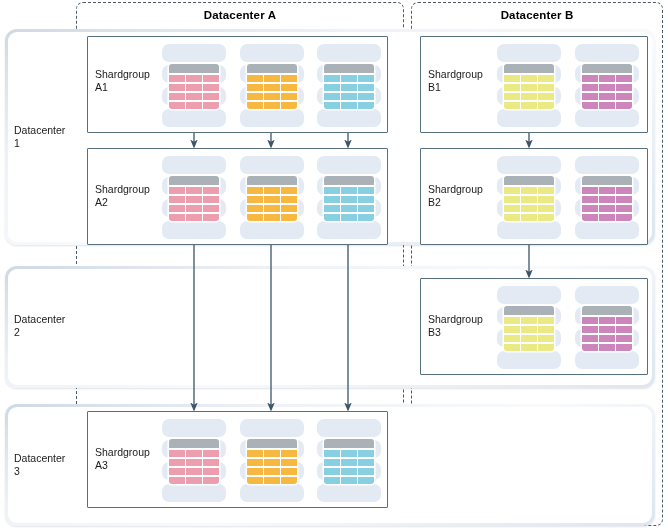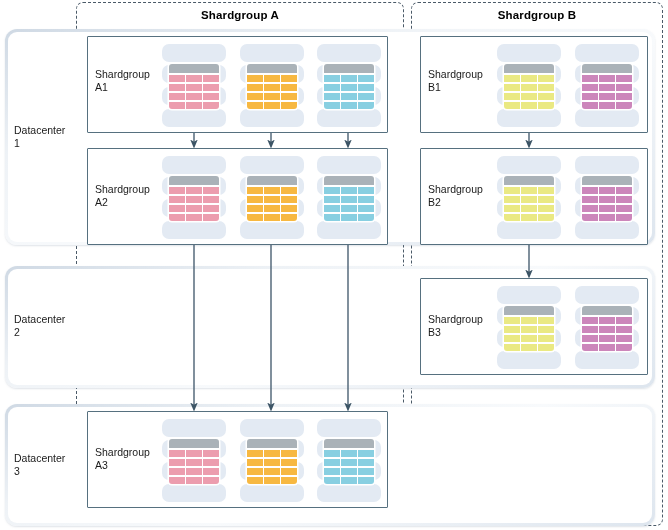--- a/index.html
+++ b/index.html
@@ -146,24 +146,24 @@
     overflow: visible;
   }
 </style>
 </head>
 <body>
 
 <div id="diagram">
 
   <div id="shardspace-layer">
       <div class="shardspace" style="left: 76px; top: 2px; width: 328px; height: 524px; border-color: rgb(74, 90, 104);">
-        <div class="shardspace-title">Shardgroup A</div>
+        <div class="shardspace-title">Datacenter A</div>
       </div>
       <div class="shardspace" style="left: 411px; top: 2px; width: 252px; height: 524px; border-color: rgb(74, 90, 104);">
-        <div class="shardspace-title">Shardgroup B</div>
+        <div class="shardspace-title">Datacenter B</div>
       </div>
     </div>
 
   <div id="datacenter-layer">
       <div class="datacenter" style="left: 5px; top: 29px; width: 650px; height: 216px;"></div>
       <div class="datacenter-label" style="position: absolute; left: 14px; top: 124px; color: rgb(26, 26, 26);">Datacenter
 1</div>
       <div class="datacenter" style="left: 5px; top: 266px; width: 650px; height: 122px;"></div>
       <div class="datacenter-label" style="position: absolute; left: 14px; top: 313px; color: rgb(26, 26, 26);">Datacenter
 2</div>

